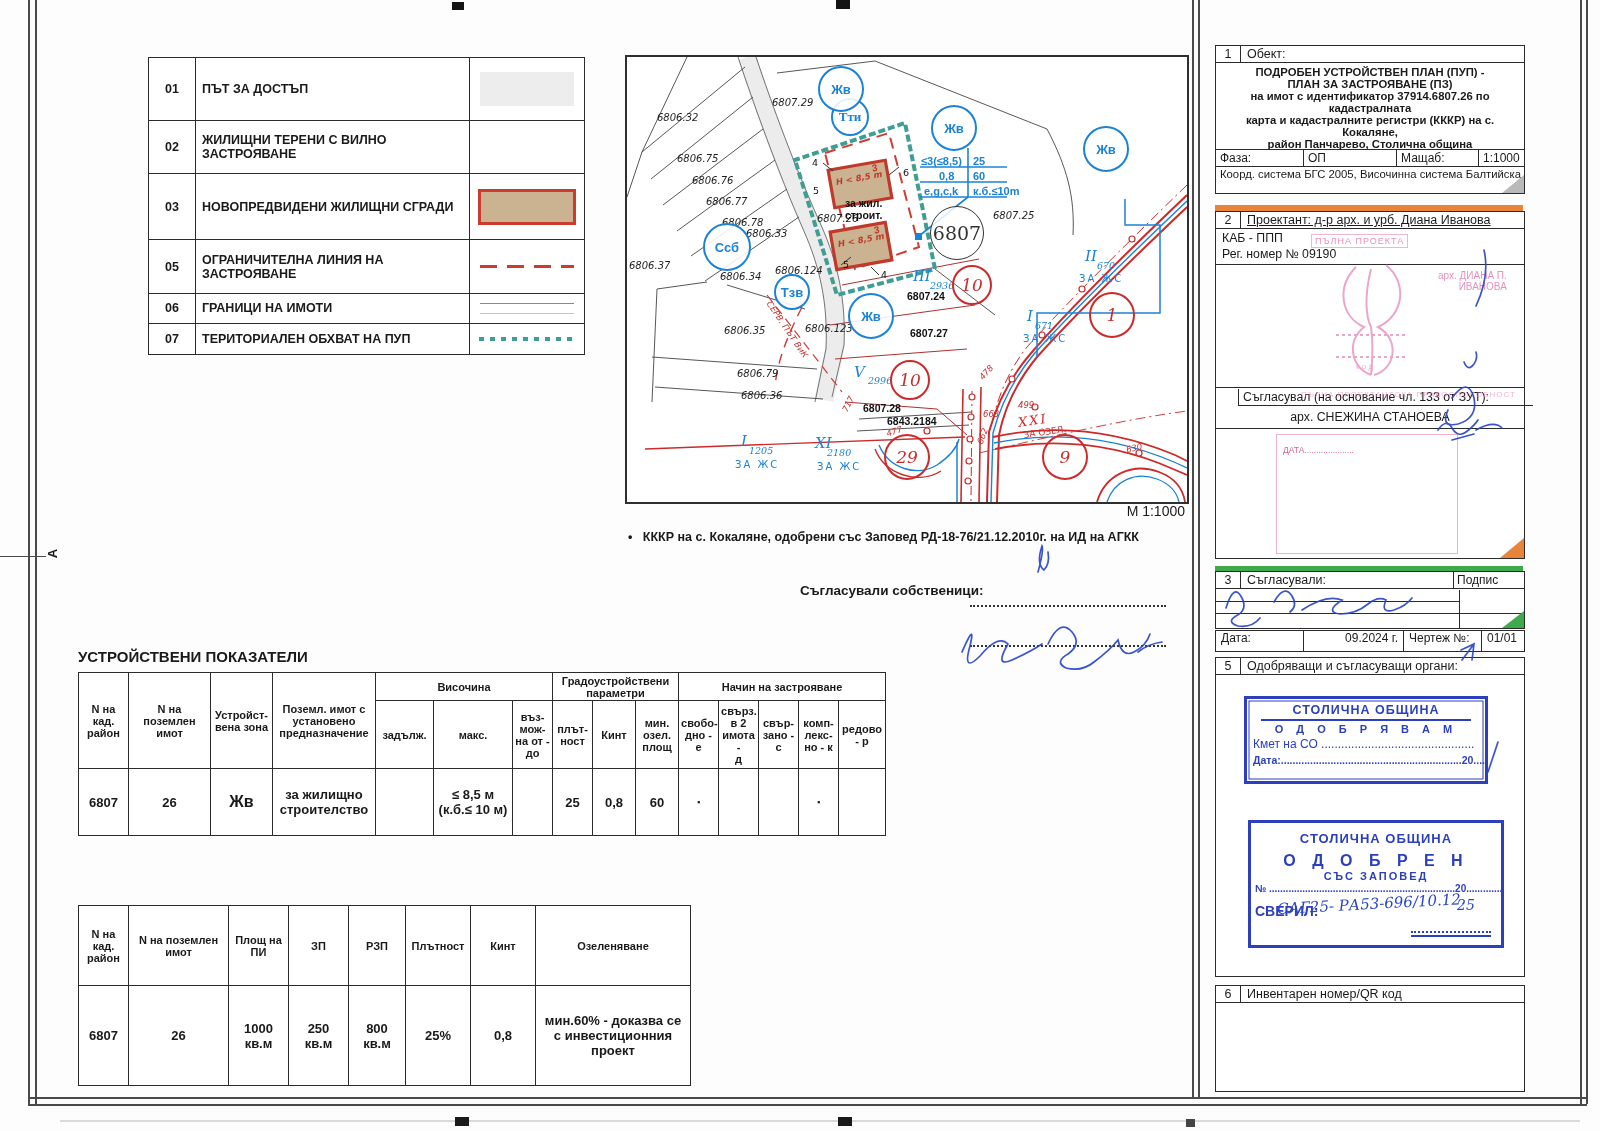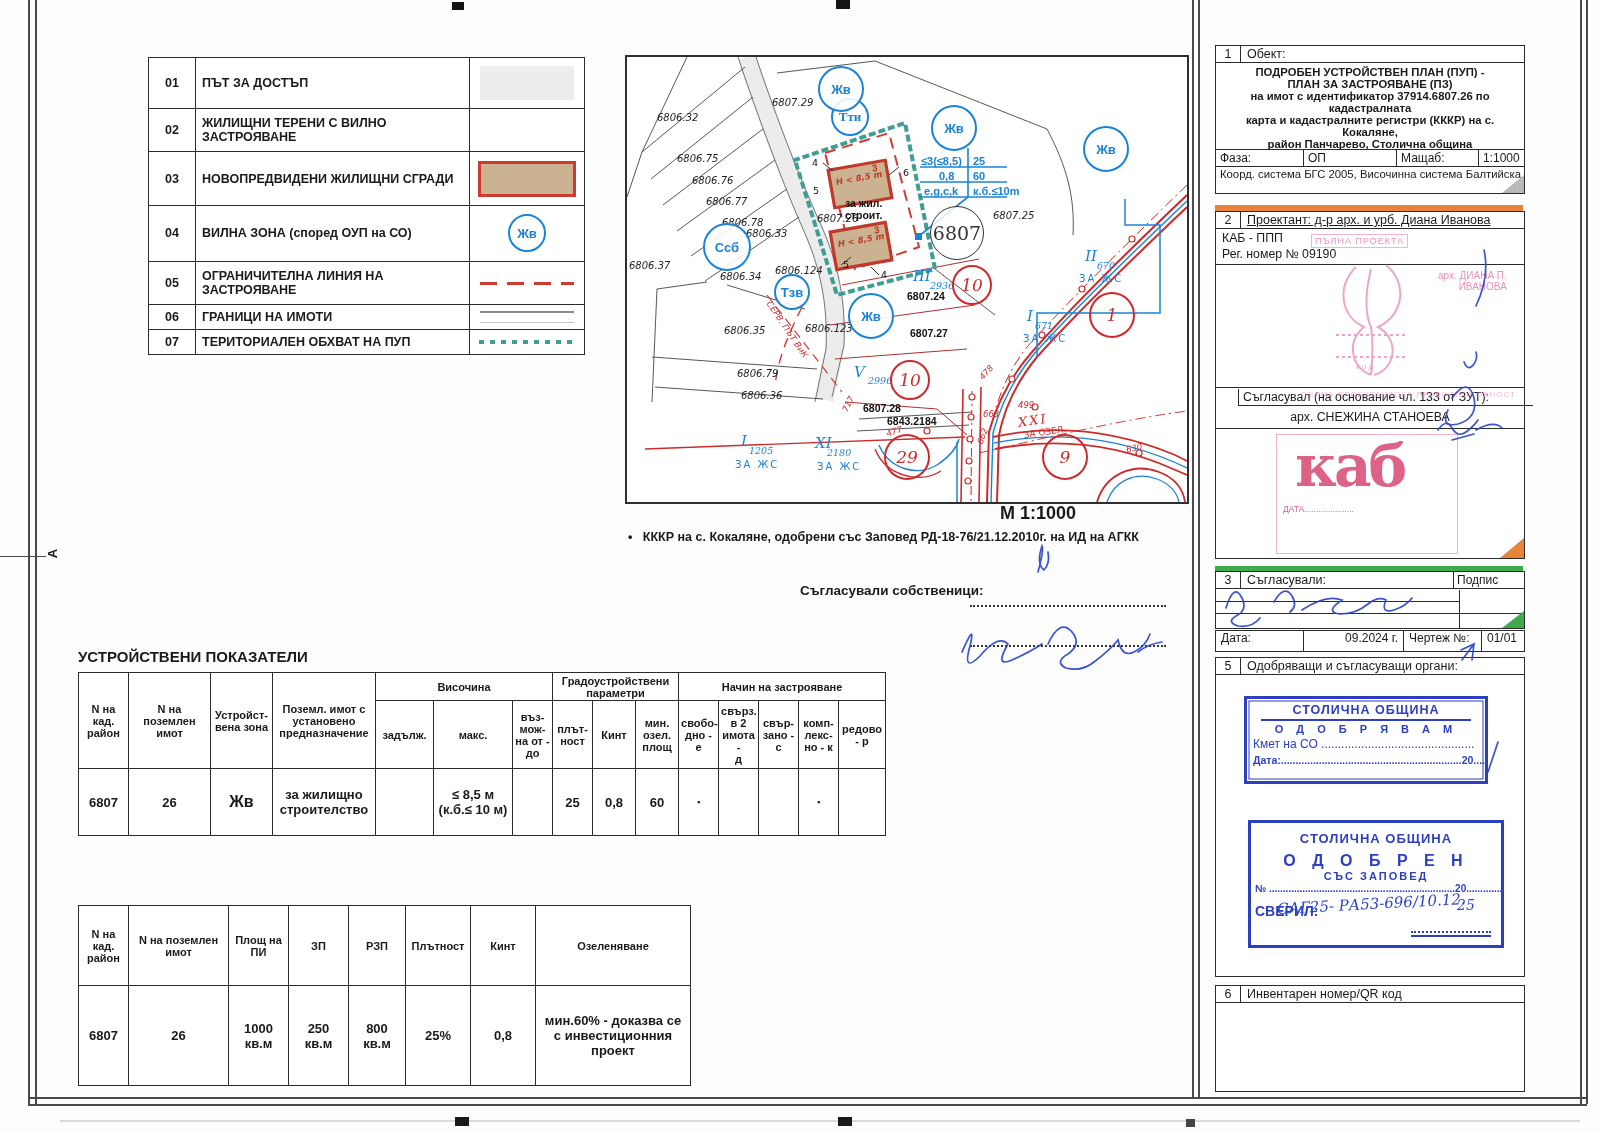--- a/index.html
+++ b/index.html
@@ -36,21 +36,21 @@
   .rrom{font:italic 13px "DejaVu Serif",serif;color:#cc2b2b;letter-spacing:2px}
   .rzh{font:9px "DejaVu Sans",sans-serif;color:#cc2b2b}
   .bind{font:bold 11px "Liberation Sans",sans-serif;color:#1b83d6}
   .bred{font:bold 10px "Liberation Sans",sans-serif;color:#c0392b}
   .bredi{font:bold italic 8.5px "DejaVu Sans",sans-serif;color:#c0392b}
   .circ{position:absolute;border-radius:50%;display:flex;align-items:center;justify-content:center;font-weight:bold;transform:translate(-50%,-50%)}
   .circ.blue{border:2.5px solid #1b83d6;color:#1b83d6;background:rgba(255,255,255,.88);font-size:13px}
   .circ.red{border:2px solid #cc2b2b;color:#cc2b2b;background:transparent;font:italic 17px "DejaVu Serif",serif}
   .circ.blk{border:1.5px solid #333;color:#333;background:rgba(255,255,255,.85);font:19px "DejaVu Serif",serif}
   
-  #scale{position:absolute;left:1000px;top:503px;width:185px;font-weight:bold;font-size:18px}
+  #scale{position:absolute;left:1000px;top:503px;width:185px;text-align:right;font-weight:normal;font-size:14px}
   #kkkr{position:absolute;left:628px;top:530px;width:560px;font-weight:bold;font-size:12.5px}
   #owners{position:absolute;left:800px;top:583px;font-weight:bold;font-size:13.5px}
   .dotline{position:absolute;width:196px;border-bottom:2px dotted #333}
   
   .ttl{position:absolute;font-weight:bold;font-size:15px;text-align:left}
   .dtab{position:absolute;background:#fff}
   .dtab table{border-collapse:collapse;width:100%;height:100%;table-layout:fixed}
   .dtab th,.dtab td{border:1.8px solid #2b2b2b;font-weight:bold;text-align:center;vertical-align:middle;
                     white-space:pre-line;padding:1px 2px}
   .dtab th{font-size:11px}
@@ -103,27 +103,20 @@
     <tr>
       <td class="num">02</td>
       <td>ЖИЛИЩНИ ТЕРЕНИ С ВИЛНО ЗАСТРОЯВАНЕ</td>
       <td class="sym"></td>
     </tr>
     <tr>
       <td class="num">03</td>
       <td>НОВОПРЕДВИДЕНИ ЖИЛИЩНИ СГРАДИ</td>
       <td class="sym">
               <div class="sym-bld"></div>
-            </td>
-    </tr>
-    <tr>
-      <td class="num">04</td>
-      <td>ВИЛНА ЗОНА (според ОУП на СО)</td>
-      <td class="sym">
-              <div class="sym-circ">Жв</div>
             </td>
     </tr>
     <tr>
       <td class="num">05</td>
       <td>ОГРАНИЧИТЕЛНА ЛИНИЯ НА ЗАСТРОЯВАНЕ</td>
       <td class="sym">
               <div class="sym-dash"></div>
             </td>
     </tr>
     <tr>
@@ -516,21 +509,20 @@
 ИВАНОВА</div>
     <div class="abs pink" style="left:140px;top:150px;font-size:8px;opacity:.7">к о д</div>
 
     <div class="abs" style="left:0;top:175px;width:308px;border-top:1.4px solid #2b2b2b"></div>
     <div class="abs" style="left:22px;top:177px;width:286px;font-size:12.3px;border-left:1.4px solid #2b2b2b;padding:1px 4px;border-bottom:1.4px solid #2b2b2b">Съгласувал (на основание чл. 133 от ЗУТ):</div>
     <div class="abs" style="left:0;top:198px;width:308px;text-align:center;font-size:12.3px">арх. СНЕЖИНА СТАНОЕВА</div>
     <div class="abs pink" style="left:85px;top:178px;font-size:8px;opacity:.65;letter-spacing:1px;white-space:nowrap">ПЪЛНА ПРОЕКТАНТСКА ПРАВОСПОСОБНОСТ</div>
     <div class="abs" style="left:0;top:216px;width:308px;border-top:1px solid #2b2b2b"></div>
 
     <div class="abs" style="left:60px;top:222px;width:180px;height:118px;border:1.5px solid #f0a8c6;opacity:.9">
-      <div style="font:bold 58px 'DejaVu Serif',serif;color:#d9537a;line-height:0.95;margin:4px 0 0 18px;letter-spacing:-3px">каб</div>
       <div style="font-size:8.5px;color:#d9537a;margin:10px 0 0 6px">ДАТА.....................</div>
     </div>
     <div class="tri" style="right:0;bottom:0;border-left:24px solid transparent;border-bottom:20px solid #e8833a"></div>
   </div>
 
   <div class="abs" style="left:1215px;top:566px;width:308px;height:5px;background:#3faa4c"></div>
   <div class="abs" style="left:1513px;top:567px;width:9px;height:9px;background:#3faa4c"></div>
   <div class="panel" style="left:1215px;top:571px;width:308px;height:56px">
     <div class="shead" style="border-bottom:1px solid #2b2b2b">
       <div class="snum">3</div>

